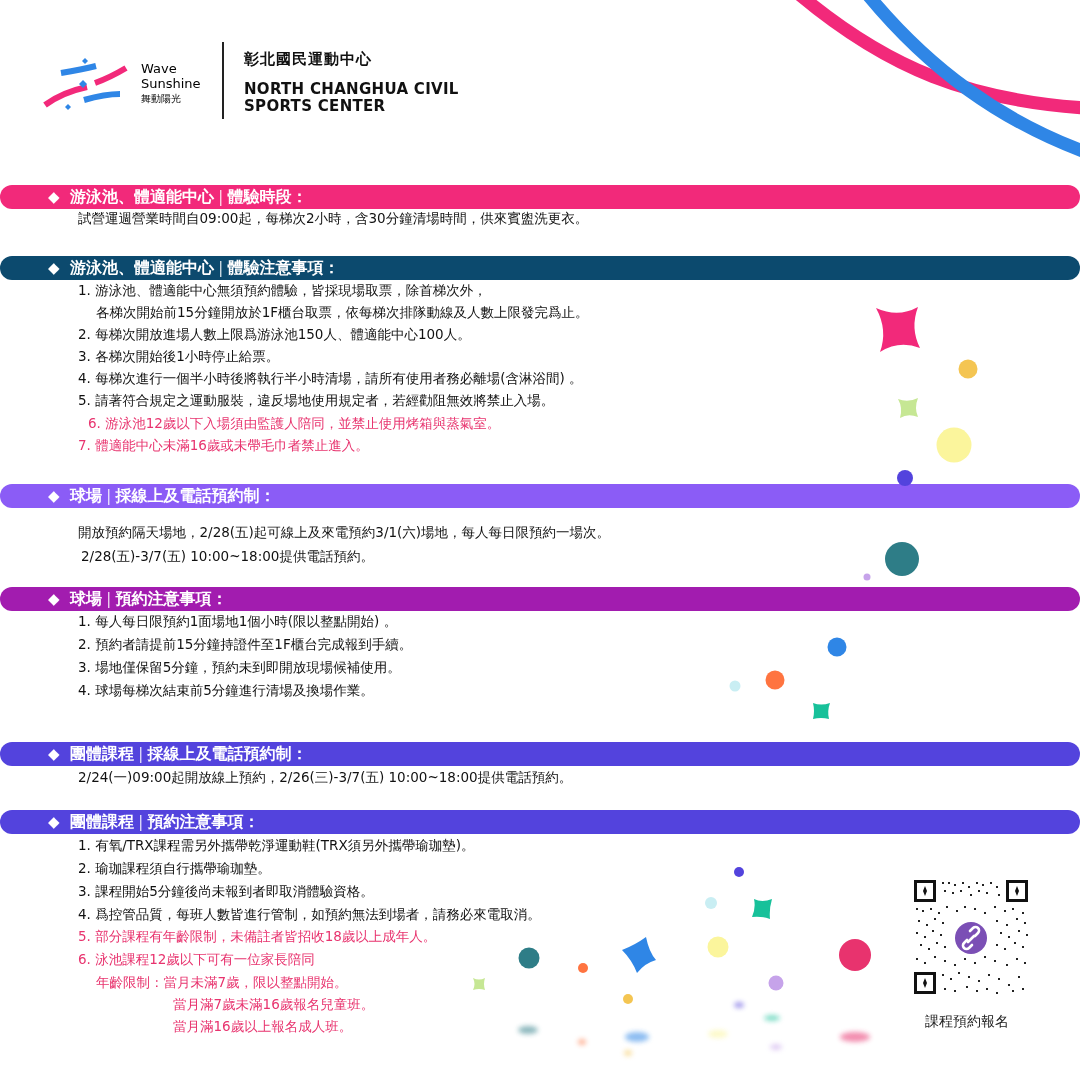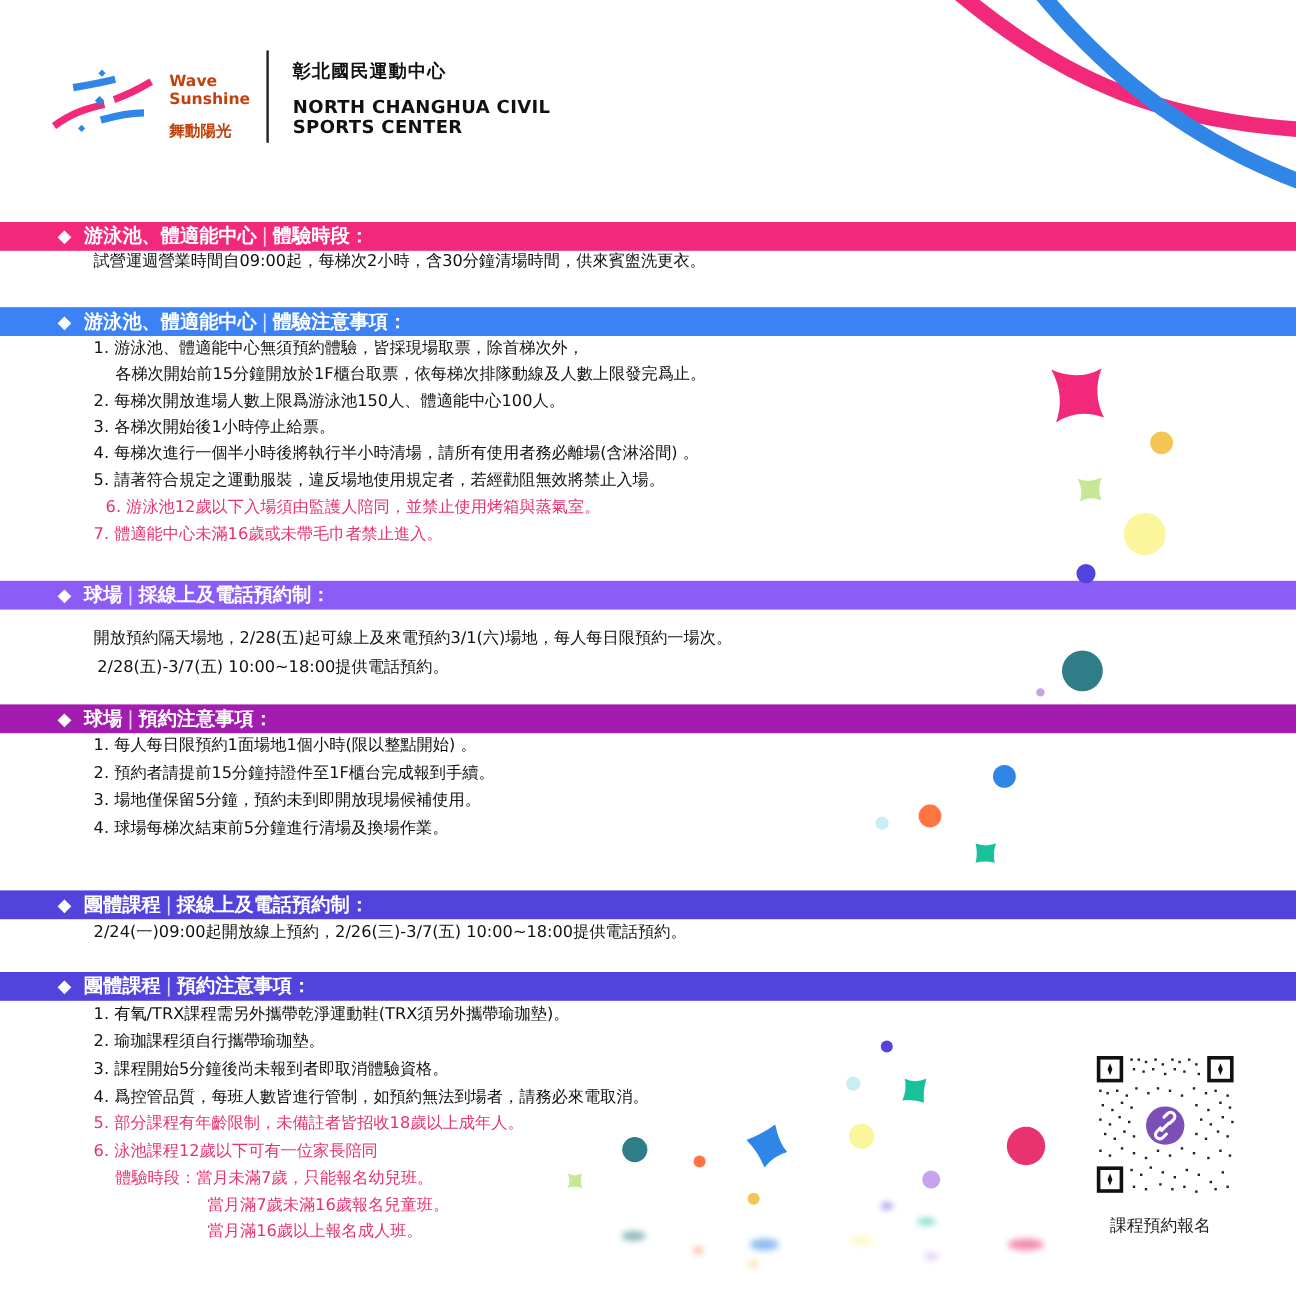--- a/index.html
+++ b/index.html
@@ -1,24 +1,24 @@
 <!DOCTYPE html>
 <html><head>
 <meta charset="utf-8">
 <style>
   html, body { margin:0; padding:0; }
   body { width:1080px; height:1080px; position:relative; overflow:hidden; background:#ffffff;
          font-family:"DejaVu Sans","Liberation Sans",sans-serif; color:#111; }
   .abs { position:absolute; }
-  .logo-text { left:141px; top:61px; font-weight:bold; font-size:13px; line-height:15px; color:#c2410c; }
-  .logo-text .zh { font-size:13px; margin-top:11px; display:block; }
+  .logo-text { left:141px; top:61px; font-weight:normal; font-size:13px; line-height:15px; color:#000000; }
+  .logo-text .zh { font-size:10px; margin-top:0; display:block; }
   .divider { left:222px; top:42px; width:2px; height:77px; background:#222; }
   .center-title { left:244px; top:50px; font-size:15px; font-weight:bold; color:#111; letter-spacing:1px; }
   .center-en { left:244px; top:81px; font-size:15px; font-weight:bold; line-height:17px; color:#111; letter-spacing:0.3px; }
-  .band { position:absolute; left:0; width:1080px; height:24px; color:#fff; font-weight:bold; font-size:16px; line-height:24px; box-sizing:border-box; padding-left:48px; white-space:nowrap; }
+  .band { position:absolute; left:0; width:1080px; height:24px; color:#fff; font-weight:bold; font-size:16px; line-height:24px; box-sizing:border-box; padding-left:48px; white-space:nowrap;border-radius:12px; }
   .band .dia { display:inline-block; width:22px; font-size:15px; }
   .band .sep { color:#ffffff; opacity:0.8; font-weight:normal; margin:0 4px; }
   .line { position:absolute; font-size:13.5px; font-weight:normal; white-space:nowrap; line-height:20px; color:#111; }
   .red { color:#e8336e; }
   .qr-cap { left:925px; top:1013px; font-size:14px; color:#222;text-align:center; }
 </style>
 </head>
 <body>
 
 <svg class="abs" style="left:780px;top:0" width="300" height="180" viewBox="0 0 300 180">
@@ -45,21 +45,21 @@
 <div class="abs center-en">
   <span>NORTH CHANGHUA CIVIL</span><br>
   <span>SPORTS CENTER</span>
 </div>
 
 <div class="band" style="top:185px;background:#f2297a">
   <span class="dia">◆</span><span>游泳池、體適能中心</span><span class="sep">|</span><span>體驗時段：</span>
 </div>
 <div class="line" style="left:78px;top:208px">試營運週營業時間自09:00起，每梯次2小時，含30分鐘清場時間，供來賓盥洗更衣。</div>
 
-<div class="band" style="top:256px;background:#3b82f6">
+<div class="band" style="top:256px;background:#0c4a6e">
   <span class="dia">◆</span><span>游泳池、體適能中心</span><span class="sep">|</span><span>體驗注意事項：</span>
 </div>
 <div class="line" style="left:78px;top:280px">1. 游泳池、體適能中心無須預約體驗，皆採現場取票，除首梯次外，</div>
 <div class="line" style="left:96px;top:302px">各梯次開始前15分鐘開放於1F櫃台取票，依每梯次排隊動線及人數上限發完爲止。</div>
 <div class="line" style="left:78px;top:324px">2. 每梯次開放進場人數上限爲游泳池150人、體適能中心100人。</div>
 <div class="line" style="left:78px;top:346px">3. 各梯次開始後1小時停止給票。</div>
 <div class="line" style="left:78px;top:368px">4. 每梯次進行一個半小時後將執行半小時清場，請所有使用者務必離場(含淋浴間) 。</div>
 <div class="line" style="left:78px;top:390px">5. 請著符合規定之運動服裝，違反場地使用規定者，若經勸阻無效將禁止入場。</div>
 <div class="line red" style="left:88px;top:413px">6. 游泳池12歲以下入場須由監護人陪同，並禁止使用烤箱與蒸氣室。</div>
 <div class="line red" style="left:78px;top:435px">7. 體適能中心未滿16歲或未帶毛巾者禁止進入。</div>
@@ -85,21 +85,21 @@
 
 <div class="band" style="top:810px;background:#5343dd">
   <span class="dia">◆</span><span>團體課程</span><span class="sep">|</span><span>預約注意事項：</span>
 </div>
 <div class="line" style="left:78px;top:835px">1. 有氧/TRX課程需另外攜帶乾淨運動鞋(TRX須另外攜帶瑜珈墊)。</div>
 <div class="line" style="left:78px;top:858px">2. 瑜珈課程須自行攜帶瑜珈墊。</div>
 <div class="line" style="left:78px;top:881px">3. 課程開始5分鐘後尚未報到者即取消體驗資格。</div>
 <div class="line" style="left:78px;top:904px">4. 爲控管品質，每班人數皆進行管制，如預約無法到場者，請務必來電取消。</div>
 <div class="line red" style="left:78px;top:926px">5. 部分課程有年齡限制，未備註者皆招收18歲以上成年人。</div>
 <div class="line red" style="left:78px;top:949px">6. 泳池課程12歲以下可有一位家長陪同</div>
-<div class="line red" style="left:96px;top:972px">體驗時段：當月未滿7歲，只能報名幼兒班。</div>
+<div class="line red" style="left:96px;top:972px">年齡限制：當月未滿7歲，限以整點開始。</div>
 <div class="line red" style="left:173px;top:994px">當月滿7歲未滿16歲報名兒童班。</div>
 <div class="line red" style="left:173px;top:1016px">當月滿16歲以上報名成人班。</div>
 
 <svg class="abs" style="left:0;top:0" width="1080" height="1080" viewBox="0 0 1080 1080">
   <defs>
       <filter id="blur">
         <feGaussianBlur stdDeviation="2.5"></feGaussianBlur>
       </filter>
     </defs>
   <path d="M876,308 Q898,318 918,307 Q910,328 920,348 Q899,340 880,352 Q888,330 876,308 Z" fill="#f2297a"></path>

